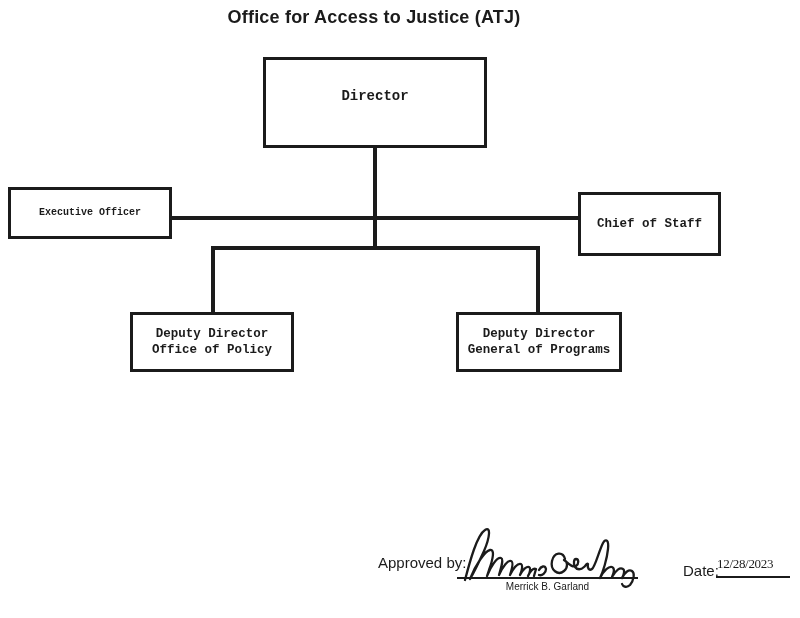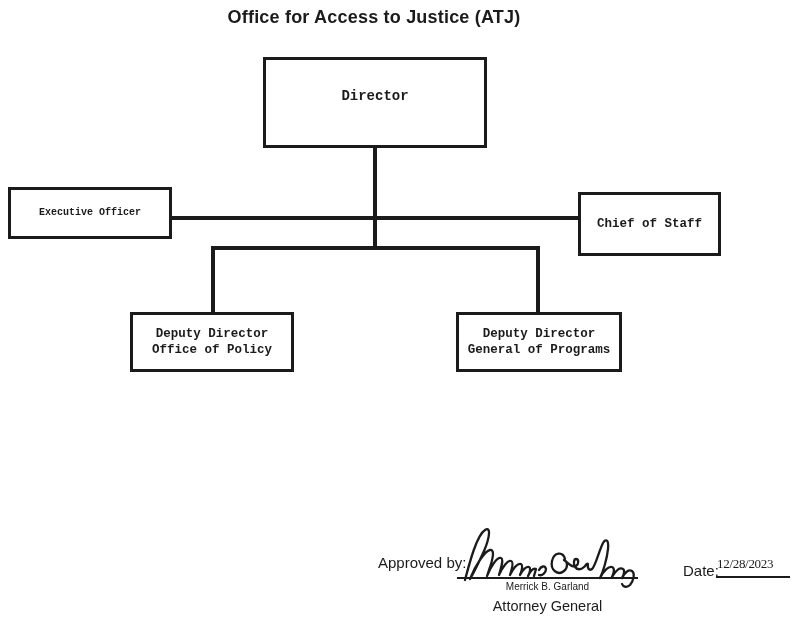--- a/index.html
+++ b/index.html
@@ -115,19 +115,18 @@
                C117,47 121,47 124,44 C126,42 127,40 128,41 C127,45 129,48 132,46
                C135,44 139,28 143,20 C146,15 149,17 148,26 C147,36 143,49 140,55
                C144,47 149,43 152,44 C155,45 154,50 152,54
                C156,47 160,44 163,46 C165,47 164,52 162,55
                C165,49 169,46 172,48 C175,50 174,57 170,62 C167,65 163,64 162,61"></path>
     </g>
   </svg>
 
   <div class="signature-line"></div>
   <div class="signer-name">Merrick B. Garland</div>
-  <div class="signer-title">Attorney General</div>
 
   <div class="date-label">Date:</div>
   <div class="date-value">12/28/2023</div>
   <div class="date-line"></div>
 
 </div>
 
 </body></html>

